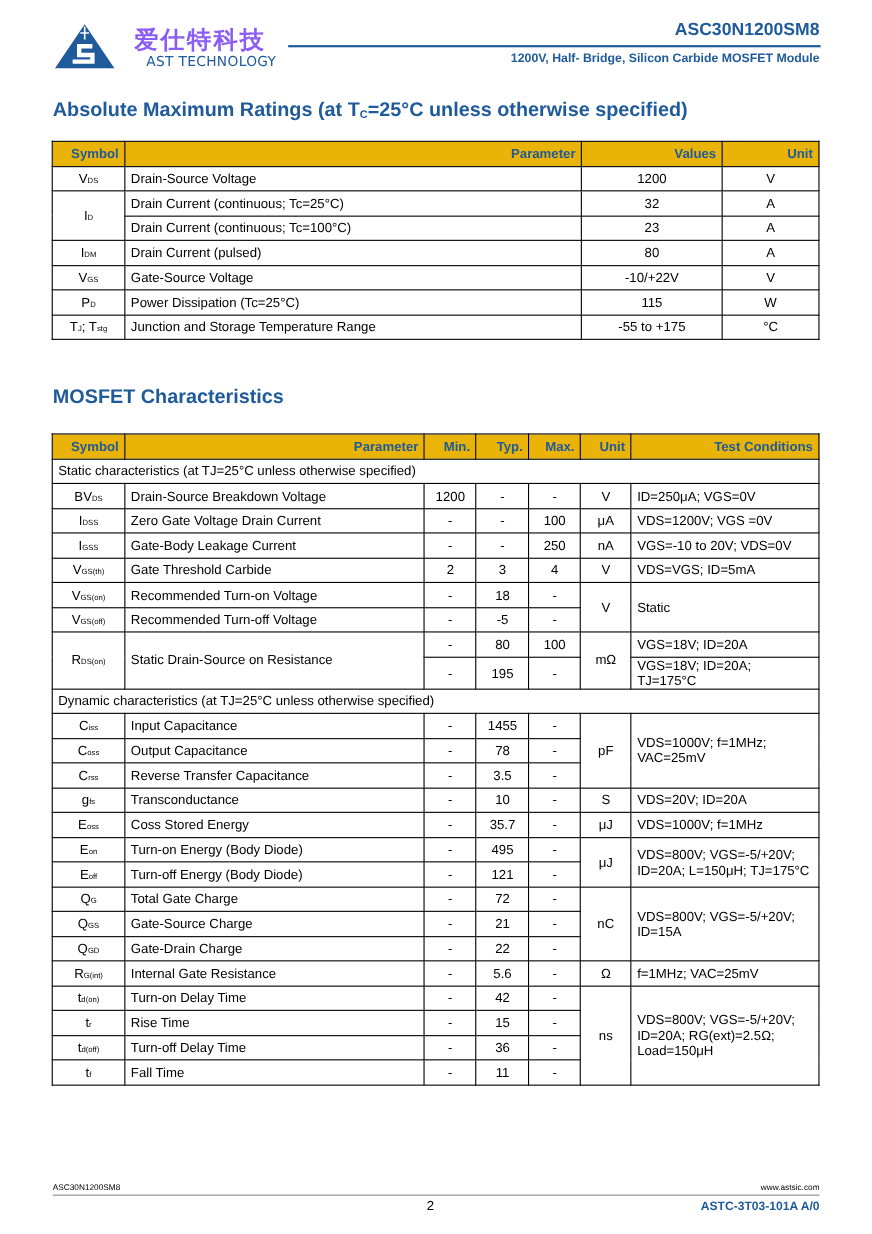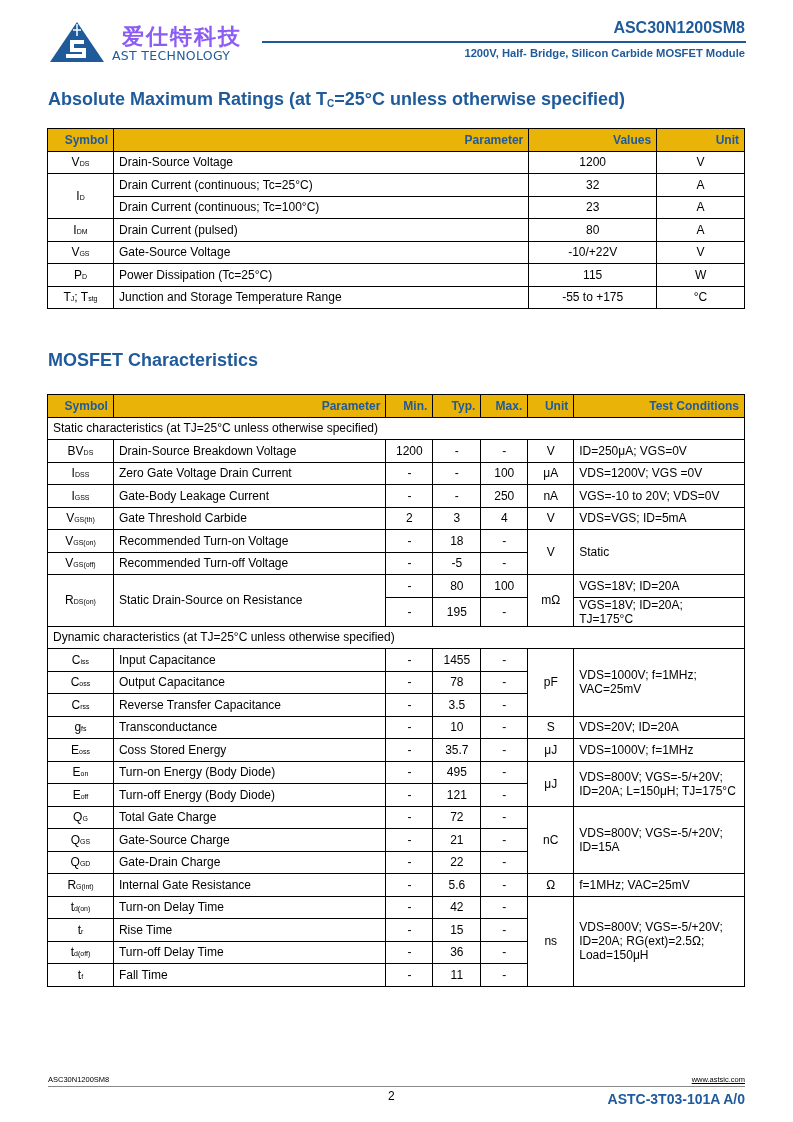--- a/index.html
+++ b/index.html
@@ -1,39 +1,39 @@
 <!DOCTYPE html>
 <html><head>
 <meta charset="utf-8">
 <style>
   html, body { margin:0; padding:0; background:#fff; }
   body { width:793px; height:1122px; position:relative; font-family:"Liberation Sans", sans-serif; color:#000; overflow:hidden; }
   .abs { position:absolute; }
   .logo { left:48px; top:20px; width:58px; height:44px; }
   .brand-cn { left:122px; top:22px; font-size:22px; font-weight:bold; color:#8b5cf6; letter-spacing:2px; font-family:"DejaVu Sans", sans-serif; }
-  .brand-en { left:112px; top:48px; font-size:12.5px; color:#1f5a9a; letter-spacing:0.3px; font-family:"DejaVu Sans", sans-serif; }
+  .brand-en { left:133px; top:48px; font-size:12.5px; color:#1f5a9a; letter-spacing:0.3px; font-family:"DejaVu Sans", sans-serif; }
   .hdr-line { left:262px; top:41px; width:484px; height:2px; background:#1f5a9a; }
   .part-no { right:48px; top:19px; font-size:16px; font-weight:bold; color:#1f5a9a; }
   .subtitle { right:48px; top:47px; font-size:11.2px; font-weight:bold; color:#1f5a9a; }
   h2 { margin:0; position:absolute; left:48px; font-size:18px; font-weight:bold; color:#1f5a9a; }
   h2 sub { font-size:10px; vertical-align:-2px; }
   table { position:absolute; left:47px; border-collapse:collapse; font-size:12px; }
   td, th { border:1px solid #000; padding:0 5px; height:22.5px; box-sizing:border-box; }
   th { background:#eab308; color:#1f5a9a; font-weight:bold; text-align:right; font-size:12px; }
   td.c { text-align:center; }
   td.l { text-align:left; }
   td.section { font-weight:normal; text-align:left; }
   .sub { font-size:7px; }
   .footer-small { font-size:7.5px; }
   .foot-l1 { left:48px; top:1075px; }
-  .foot-r1 { right:48px; top:1075px;text-decoration:underline; }
+  .foot-r1 { right:48px; top:1075px; }
   .foot-line { left:48px; top:1086px; width:697px; height:1px; background:#888; }
   .foot-l2 { left:48px; top:1091px; font-size:10.5px; font-weight:bold; color:#1f5a9a;margin-top:36px; }
   .foot-c2 { left:388px; top:1089px; font-size:12px; }
-  .foot-r2 { right:48px; top:1091px; font-size:14px; font-weight:bold; color:#1f5a9a; }
+  .foot-r2 { right:48px; top:1091px; font-size:11px; font-weight:bold; color:#1f5a9a; }
 </style>
 </head>
 <body>
 
 <svg class="abs logo" viewBox="0 0 58 44">
   <polygon points="29,2 56,42 2,42" fill="#1f5a9a"></polygon>
   <path d="M22,20 h14 v4 h-10 v4 h12 v10 h-20 v-4 h16 v-2 h-12 z" fill="#fff"></path>
   <line x1="29" y1="4" x2="29" y2="16" stroke="#fff" stroke-width="1.5"></line>
   <line x1="25" y1="10" x2="33" y2="10" stroke="#fff" stroke-width="1.5"></line>
 </svg>

